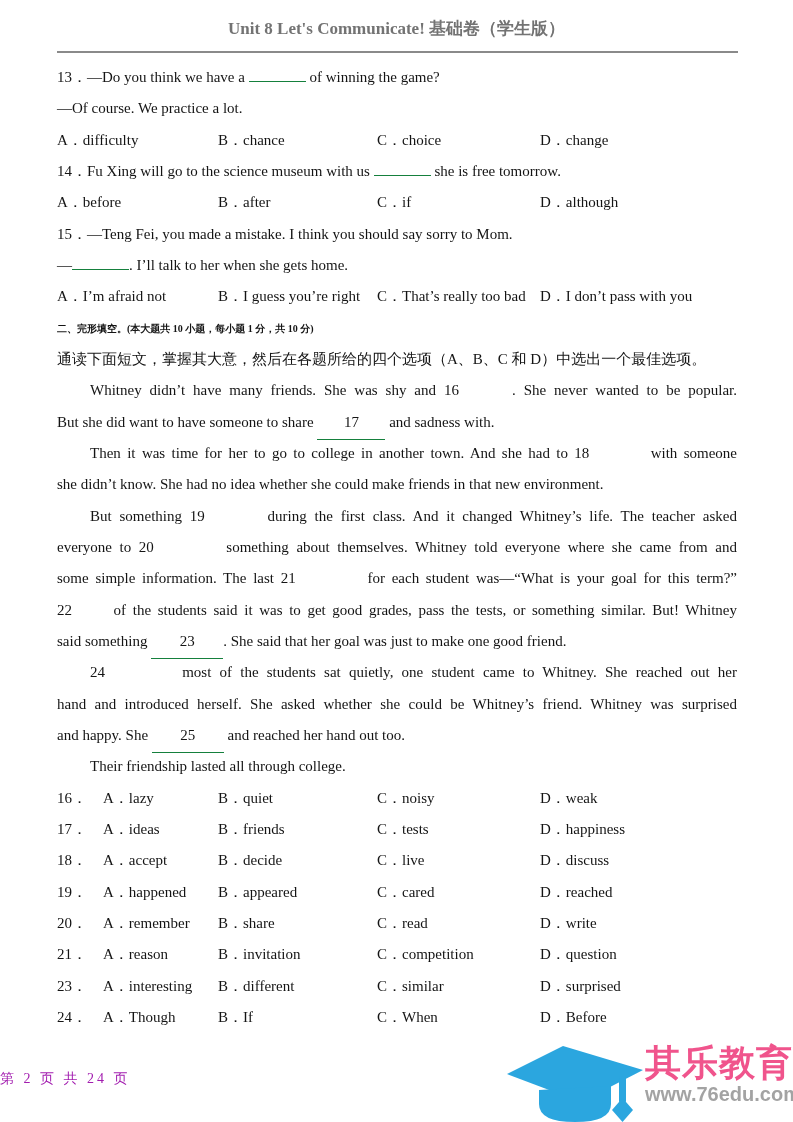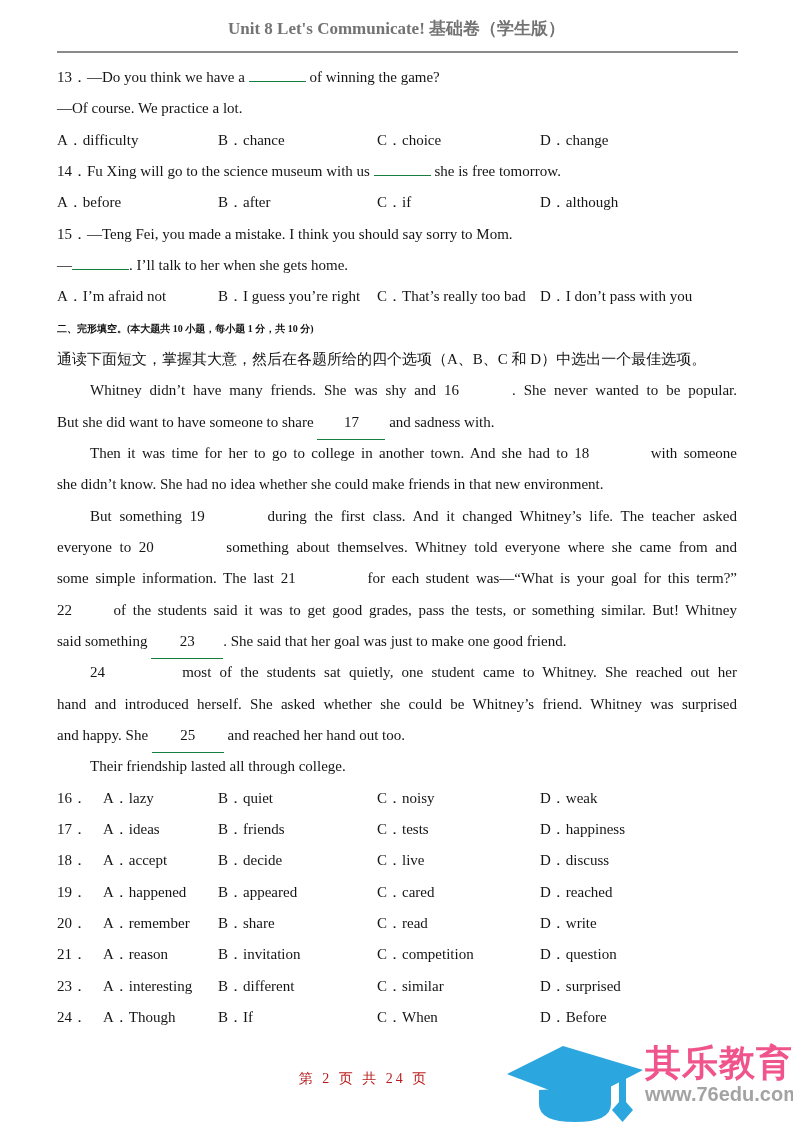--- a/index.html
+++ b/index.html
@@ -16,22 +16,22 @@
   .blank{display:inline-block;border-bottom:1px solid #15803d;text-align:center;
         text-indent:0;padding-bottom:1px;}
   .blank .bnum{font-size:15px;}
   .optrow{display:flex;}
   .optrow .cA{width:161px;}
   .optrow .cB{width:159px;}
   .optrow .cC{width:163px;}
   .optrow .cD{flex:1;}
   .optrow span{white-space:nowrap;}
   .qnum{display:inline-block;width:46px;}
-  .footer{position:absolute;top:1070px;left:0;width:728px;text-align:center;
-        font-size:14px;letter-spacing:3px;color:#b91c1c;}
+  .footer{position:absolute;top:1070px;left:0;width:728px;
+        font-size:14px;letter-spacing:3px;color:#a21caf;}
   .logo{position:absolute;left:505px;top:1042px;width:288px;height:80px;}
   .logo-cap{position:absolute;left:0;top:0;}
   .logo-text{position:absolute;left:140px;top:2px;width:150px;}
   .logo-name{font-family:"Liberation Sans","DejaVu Sans",sans-serif;font-weight:bold;
         font-size:36px;line-height:38px;letter-spacing:1px;white-space:nowrap;}
   .logo-url{font-family:"Liberation Sans","DejaVu Sans",sans-serif;font-weight:bold;
         font-size:20px;line-height:24px;white-space:nowrap;}
 </style>
 </head>
 <body>

